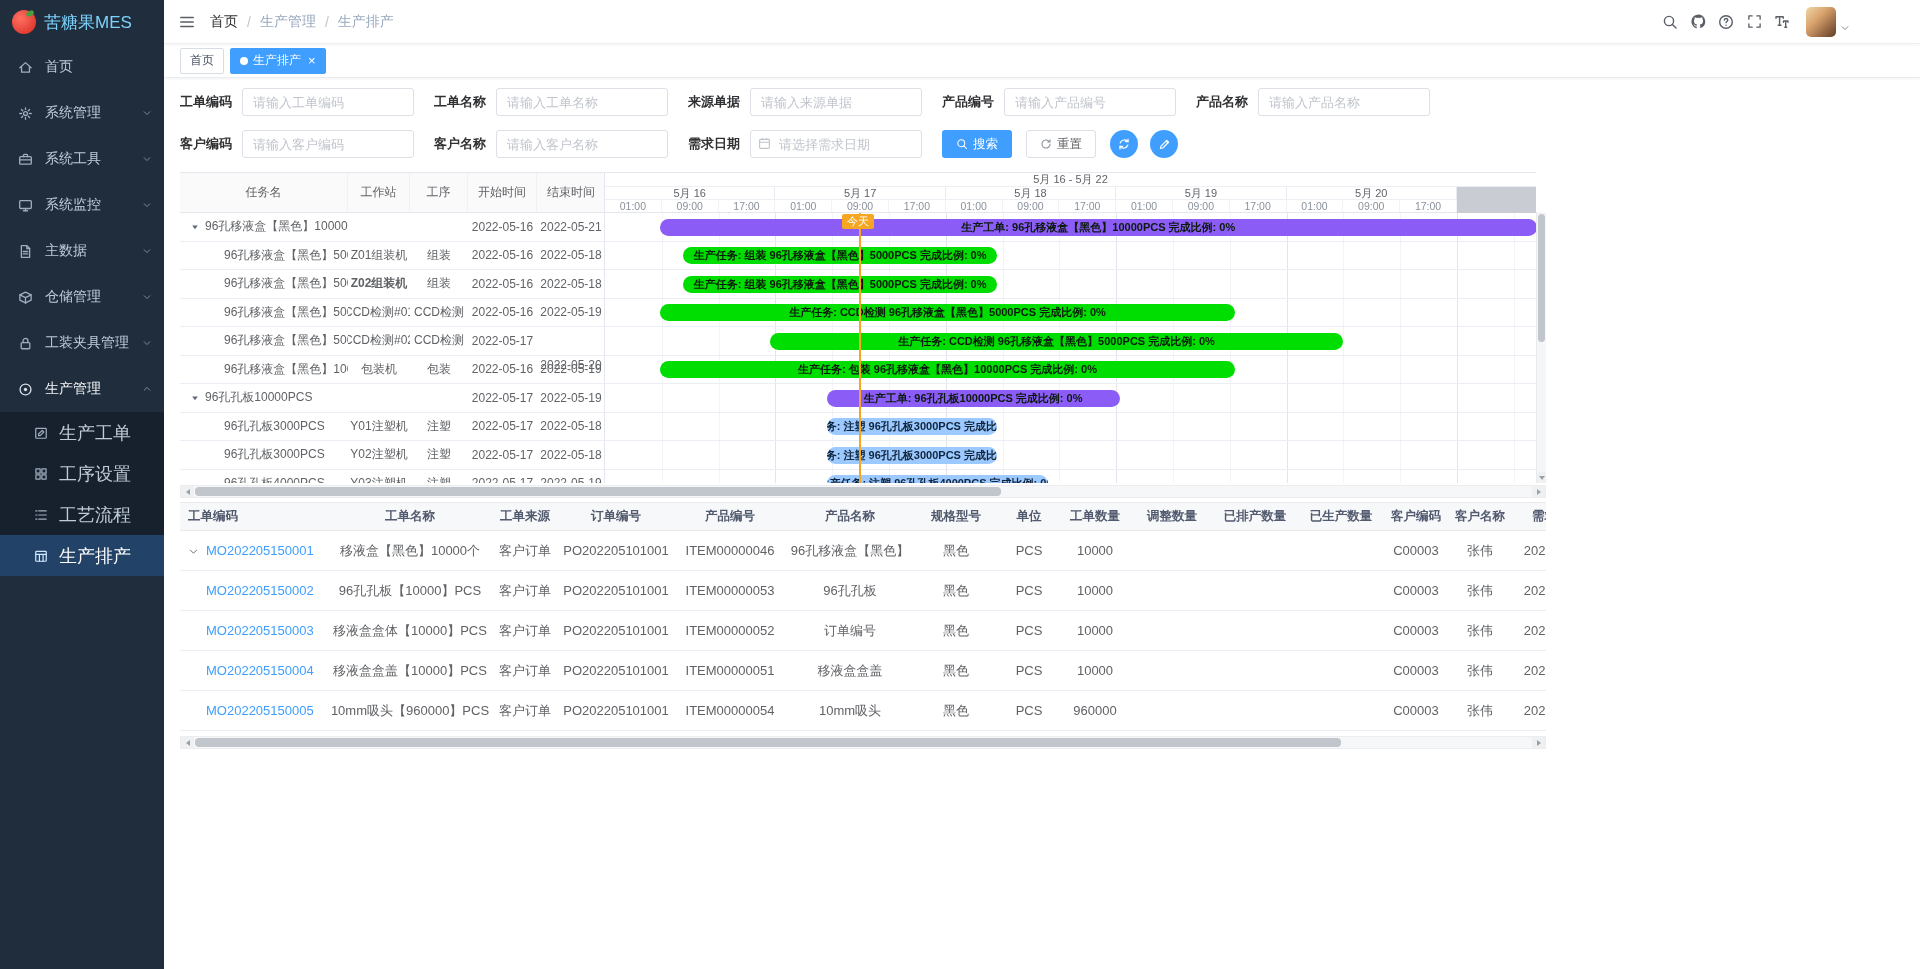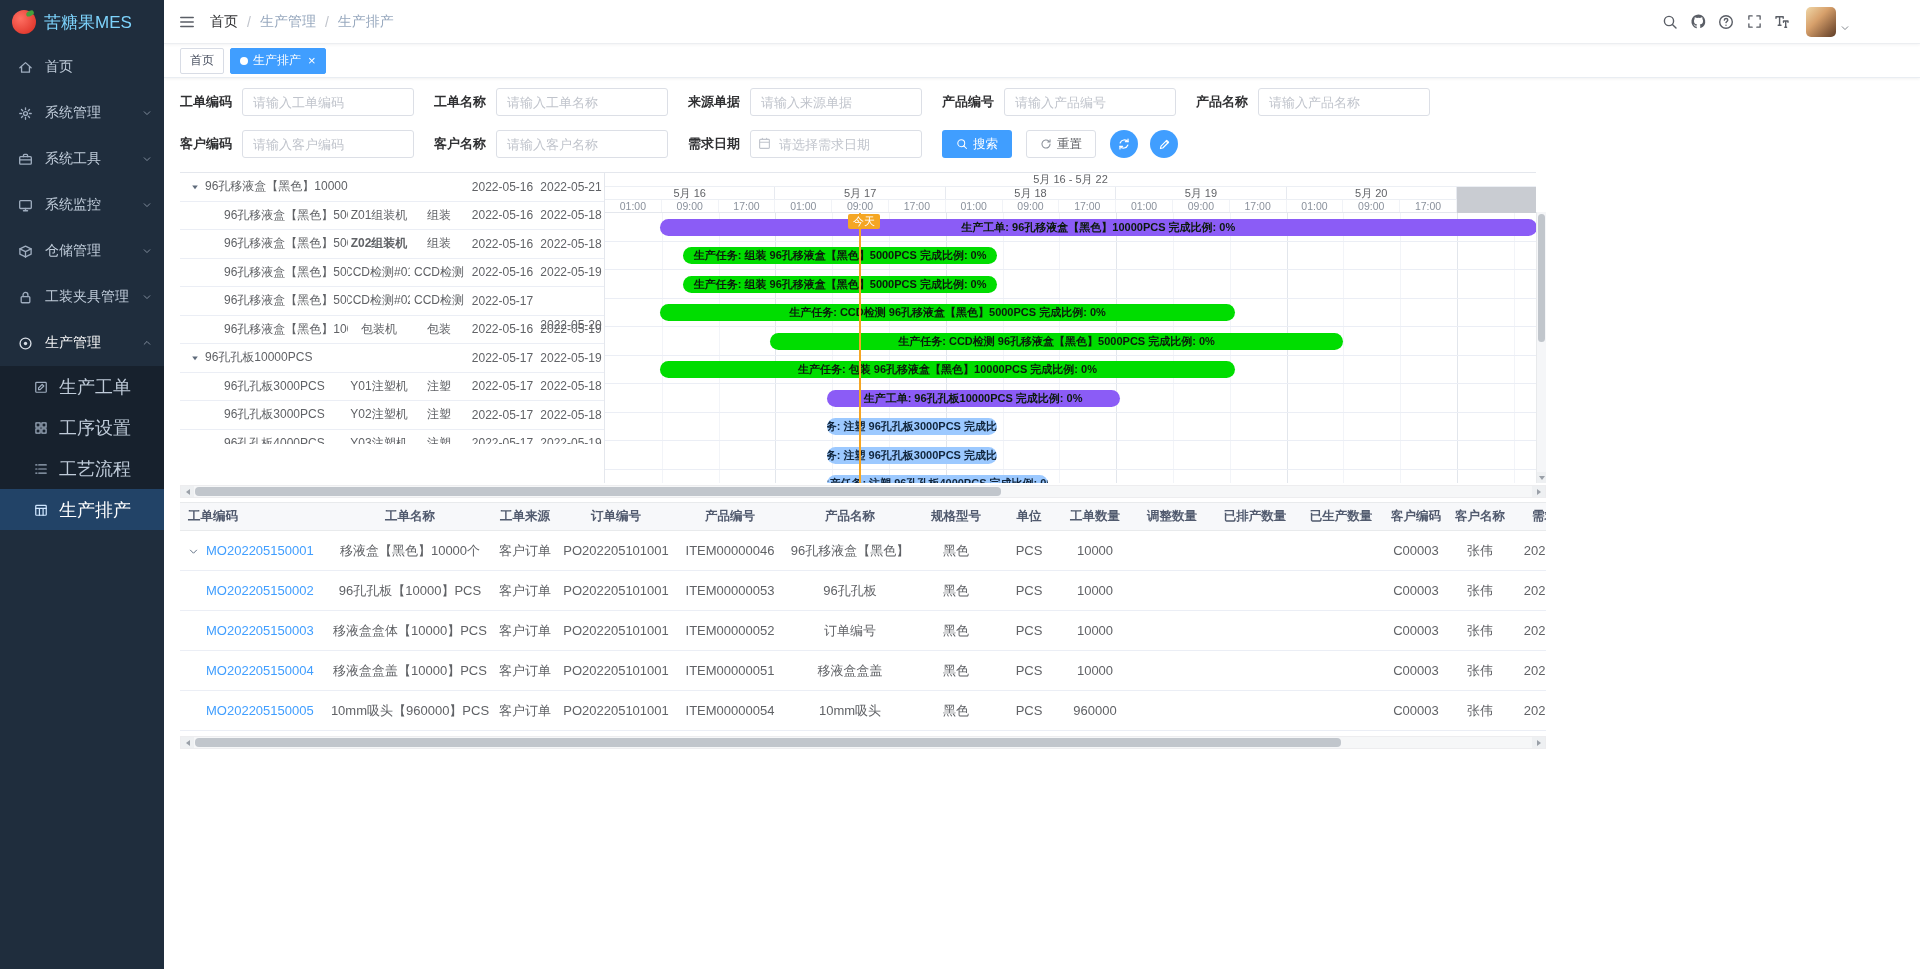--- a/index.html
+++ b/index.html
@@ -184,20 +184,34 @@
           <span class="mi-label">系统监控</span>
           <span class="mi-caret">
             <svg viewBox="0 0 16 16" width="10" height="10" fill="none" stroke="currentColor" stroke-width="1.4" stroke-linecap="round" stroke-linejoin="round">
               <path d="M3.5 6l4.5 4.5L12.5 6"></path>
             </svg>
           </span>
         </div>
         <div class="menu-item">
           <span class="mi-icon">
             <svg viewBox="0 0 16 16" width="15" height="15" fill="none" stroke="currentColor" stroke-width="1.4" stroke-linecap="round" stroke-linejoin="round">
+              <path d="M3.6 1.8h5.8l3 3v9.4H3.6z"></path>
+              <path d="M9.4 1.8v3h3M5.6 8h4.8M5.6 10.6h4.8"></path>
+            </svg>
+          </span>
+          <span class="mi-label">主数据</span>
+          <span class="mi-caret">
+            <svg viewBox="0 0 16 16" width="10" height="10" fill="none" stroke="currentColor" stroke-width="1.4" stroke-linecap="round" stroke-linejoin="round">
+              <path d="M3.5 6l4.5 4.5L12.5 6"></path>
+            </svg>
+          </span>
+        </div>
+        <div class="menu-item">
+          <span class="mi-icon">
+            <svg viewBox="0 0 16 16" width="15" height="15" fill="none" stroke="currentColor" stroke-width="1.4" stroke-linecap="round" stroke-linejoin="round">
               <path d="M2 5.2L8 2.2l6 3v5.6l-6 3-6-3z"></path>
               <path d="M2 5.2l6 2.9 6-2.9M8 8.1v6"></path>
             </svg>
           </span>
           <span class="mi-label">仓储管理</span>
           <span class="mi-caret">
             <svg viewBox="0 0 16 16" width="10" height="10" fill="none" stroke="currentColor" stroke-width="1.4" stroke-linecap="round" stroke-linejoin="round">
               <path d="M3.5 6l4.5 4.5L12.5 6"></path>
             </svg>
           </span>
@@ -404,20 +418,27 @@
           <button class="btn-circle">
             <svg viewBox="0 0 16 16" width="13" height="13" fill="none" stroke="currentColor" stroke-width="1.4" stroke-linecap="round" stroke-linejoin="round">
               <path d="M3 13l.7-2.9 7.1-7.1 2.2 2.2-7.1 7.1z"></path>
               <path d="M9.9 3.9l2.2 2.2"></path>
             </svg>
           </button>
         </div>
 
       <div class="gantt">
         <div class="gantt-left">
+          <div class="gl-head" id="gleftHead">
+              <div class="gl-hcell" style="width:168px">任务名</div>
+              <div class="gl-hcell" style="width:62px">工作站</div>
+              <div class="gl-hcell" style="width:58px">工序</div>
+              <div class="gl-hcell" style="width:69px">开始时间</div>
+              <div class="gl-hcell" style="width:68px">结束时间</div>
+            </div>
           <div class="gl-body" id="gleftBody">
               <div class="gl-row">
                 <div class="gl-cell name" style="width: 168px;">
                   <span class="tri">
                     <svg viewBox="0 0 16 16" width="10" height="10" fill="none" stroke="currentColor" stroke-width="1.4" stroke-linecap="round" stroke-linejoin="round">
                       <path d="M3.5 5.5h9L8 11.5z" fill="currentColor" stroke="none"></path>
                     </svg>
                   </span>
                   <span class="nm">96孔移液盒【黑色】10000PCS</span>
                 </div>
@@ -604,21 +625,21 @@
                     <span class="bar-label sel">生产任务: 注塑 96孔孔板3000PCS 完成比例: 0%</span>
                   </div>
                 </div>
                 <div class="g-row">
                   <div class="bar bar-task" style="left: 221.52px; width: 221.52px;">
                     <span class="bar-label sel">生产任务: 注塑 96孔孔板4000PCS 完成比例: 0%</span>
                   </div>
                 </div>
               </div>
             <div class="today-line" id="todayLine" style="left: 253.896px;"></div>
-            <div class="today-label" id="todayLabel" style="left: 259px;">今天</div>
+            <div class="today-label" id="todayLabel" style="left: 253px;">今天</div>
           </div>
         </div>
         <div class="g-vscroll">
           <div class="sb-thumb-v"></div>
           <div class="g-vdown">
               <span class="tri-d"></span>
             </div>
         </div>
       </div>
 

